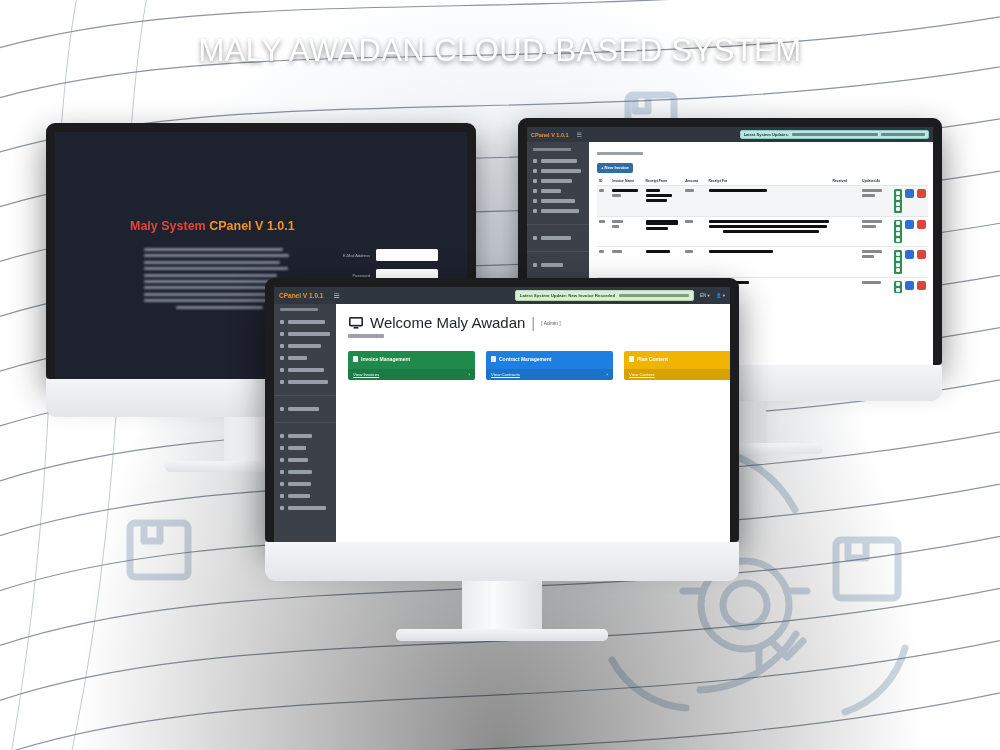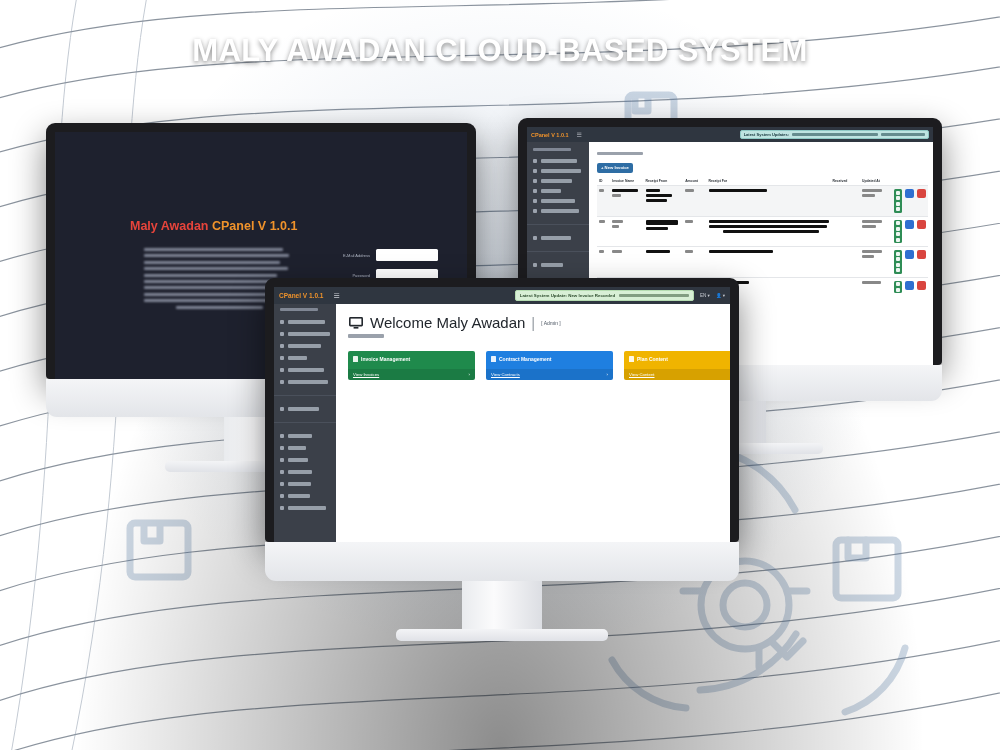--- a/index.html
+++ b/index.html
@@ -24,21 +24,21 @@
     background: radial-gradient(ellipse at 50% 42%, rgba(70,110,160,.18) 0%, rgba(0,0,0,0) 55%),
                 radial-gradient(ellipse at 50% 100%, rgba(0,0,0,.45) 0%, rgba(0,0,0,0) 60%);
   }
 
   
   .page-title {
     position: absolute; top: 33px; left: 0; width: 100%;
     text-align: center;
     color: #ffffff;
     font-size: 31px;
-    font-weight: bold;
+    font-weight: normal;
     letter-spacing: .4px;
     font-family: "Liberation Sans", sans-serif;
     text-shadow: 0 2px 5px rgba(0,0,0,.45);
   }
 
   
   .monitor { position: absolute; }
   .bezel {
     background: #1c1c1f;
     border-radius: 9px 9px 4px 4px;
@@ -205,21 +205,21 @@
 
 <div class="vignette"></div>
 
 <div class="page-title">MALY AWADAN CLOUD-BASED SYSTEM</div>
 
 <div class="monitor" id="monitor-left">
   <div class="bezel">
     <div class="screen">
 
       <div class="login-brand">
-        <span class="a">Maly Awadan</span>
+        <span class="a">Maly System</span>
         <span class="b">CPanel V 1.0.1</span>
       </div>
 
       <div class="login-copy blur2">
         <span style="width:96%"></span>
           <span style="width:100%"></span>
           <span style="width:94%"></span>
         <span style="width:99%"></span>
           <span style="width:92%"></span>
           <span style="width:100%"></span>

